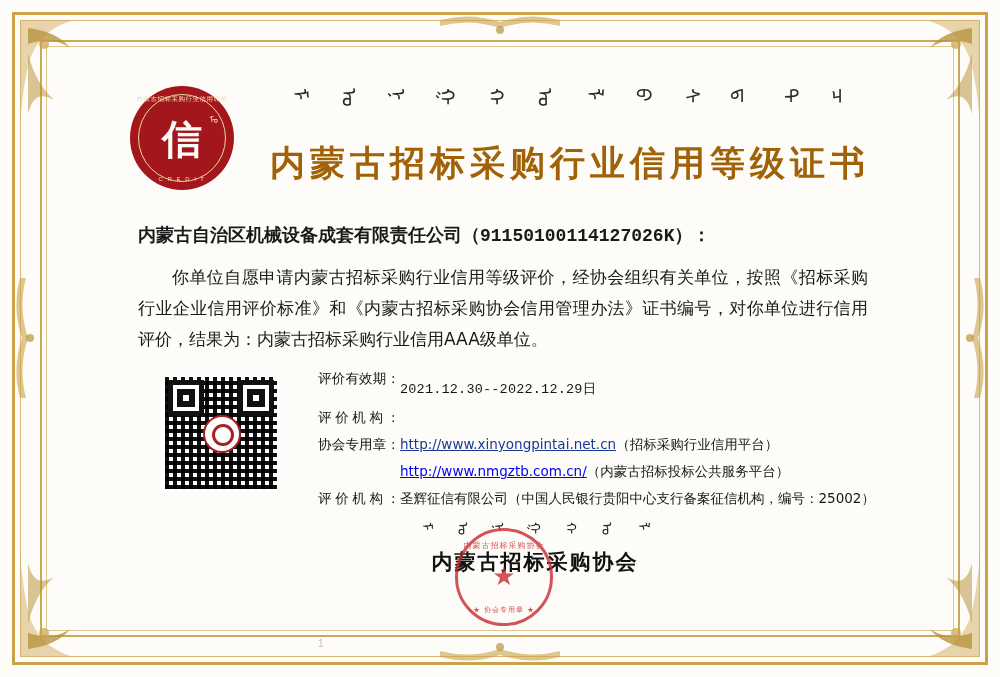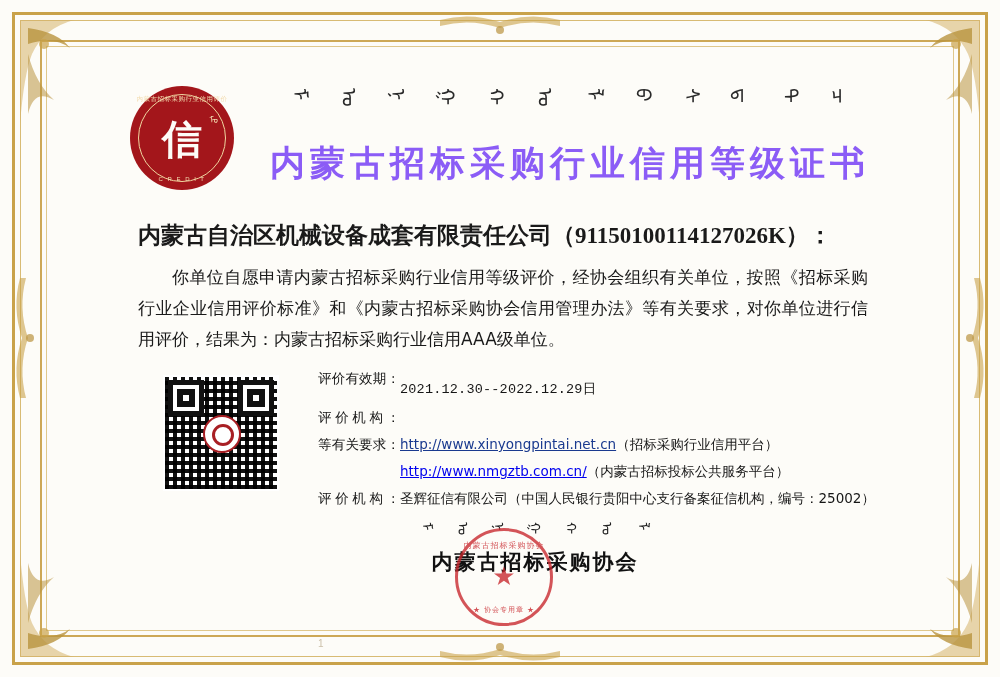--- a/index.html
+++ b/index.html
@@ -96,37 +96,37 @@
   }
   .main-title {
     position: absolute;
     left: 130px;
     top: 62px;
     width: 620px;
     text-align: center;
     font-size: 35px;
     font-weight: bold;
     letter-spacing: 5px;
-    color: #8b5cf6;
+    color: #a16207;
     font-family: "DejaVu Sans", "Liberation Sans", sans-serif;
   }
 
   
   .body-block {
     position: absolute;
     left: 138px;
     top: 222px;
     width: 730px;
     color: #1a1a1a;
   }
   .recipient {
-    font-size: 23px;
+    font-size: 18px;
     font-weight: bold;
     line-height: 28px;
-    font-family: Liberation Serif, serif;
+    font-family: Liberation Mono, monospace;
   }
   .para {
     margin-top: 12px;
     font-size: 17px;
     line-height: 31px;
     text-align: justify;
     text-indent: 34px;
     font-family: "DejaVu Sans", "Liberation Sans", sans-serif;
   }
 
@@ -376,37 +376,37 @@
       <div class="logo-mn">ᠮᠤ</div>
       <div class="logo-bottom-text">C R E D I T</div>
     </div>
 
     <div class="mongolian-title" id="mn-title"><span class="mn-col" style="font-size: 20px; writing-mode: vertical-lr;">ᠮ</span><span class="mn-col" style="font-size: 20px; writing-mode: vertical-lr;">ᠤ</span><span class="mn-col" style="font-size: 20px; writing-mode: vertical-lr;">ᠨ</span><span class="mn-col" style="font-size: 20px; writing-mode: vertical-lr;">ᠭ</span><span class="mn-col" style="font-size: 20px; writing-mode: vertical-lr;">ᠬ</span><span class="mn-col" style="font-size: 20px; writing-mode: vertical-lr;">ᠣ</span><span class="mn-col" style="font-size: 20px; writing-mode: vertical-lr;">ᠯ</span><span class="mn-col" style="font-size: 20px; writing-mode: vertical-lr;">ᠪ</span><span class="mn-col" style="font-size: 20px; writing-mode: vertical-lr;">ᠰ</span><span class="mn-col" style="font-size: 20px; writing-mode: vertical-lr;">ᠳ</span><span class="mn-col" style="font-size: 20px; writing-mode: vertical-lr;">ᠲ</span><span class="mn-col" style="font-size: 20px; writing-mode: vertical-lr;">ᠴ</span></div>
     <div class="main-title">内蒙古招标采购行业信用等级证书</div>
   </div>
 
   <div class="body-block">
     <div class="recipient">内蒙古自治区机械设备成套有限责任公司（91150100114127026K）：</div>
-    <div class="para" id="body-para">你单位自愿申请内蒙古招标采购行业信用等级评价，经协会组织有关单位，按照《招标采购行业企业信用评价标准》和《内蒙古招标采购协会信用管理办法》等有关要求，对你单位进行信用评价，结果为：内蒙古招标采购行业信用AAA级单位。</div>
+    <div class="para" id="body-para">你单位自愿申请内蒙古招标采购行业信用等级评价，经协会组织有关单位，按照《招标采购行业企业信用评价标准》和《内蒙古招标采购协会信用管理办法》证书编号，对你单位进行信用评价，结果为：内蒙古招标采购行业信用AAA级单位。</div>
   </div>
 
   <div class="qr">
     <div class="qr-center"></div>
   </div>
 
   <div class="details" id="details-list">
       <div class="drow">
         <div class="dlabel">评价有效期：</div>
         <div class="dvalue mono">2021.12.30--2022.12.29日</div>
       </div>
       <div class="drow">
         <div class="dlabel">评价机构：</div>
       </div>
       <div class="drow">
-        <div class="dlabel">等有关要求：</div>
+        <div class="dlabel">协会专用章：</div>
         <div class="dvalue"><a href="#">http://www.xinyongpintai.net.cn</a>（招标采购行业信用平台）</div>
       </div>
       <div class="dcont"><a href="#">http://www.nmgztb.com.cn/</a>（内蒙古招标投标公共服务平台）</div>
       <div class="drow">
         <div class="dlabel">评价机构：</div>
         <div class="dvalue">圣辉征信有限公司（中国人民银行贵阳中心支行备案征信机构，编号：25002）</div>
       </div>
     </div>
 
   <div class="watermark-num">1</div>

